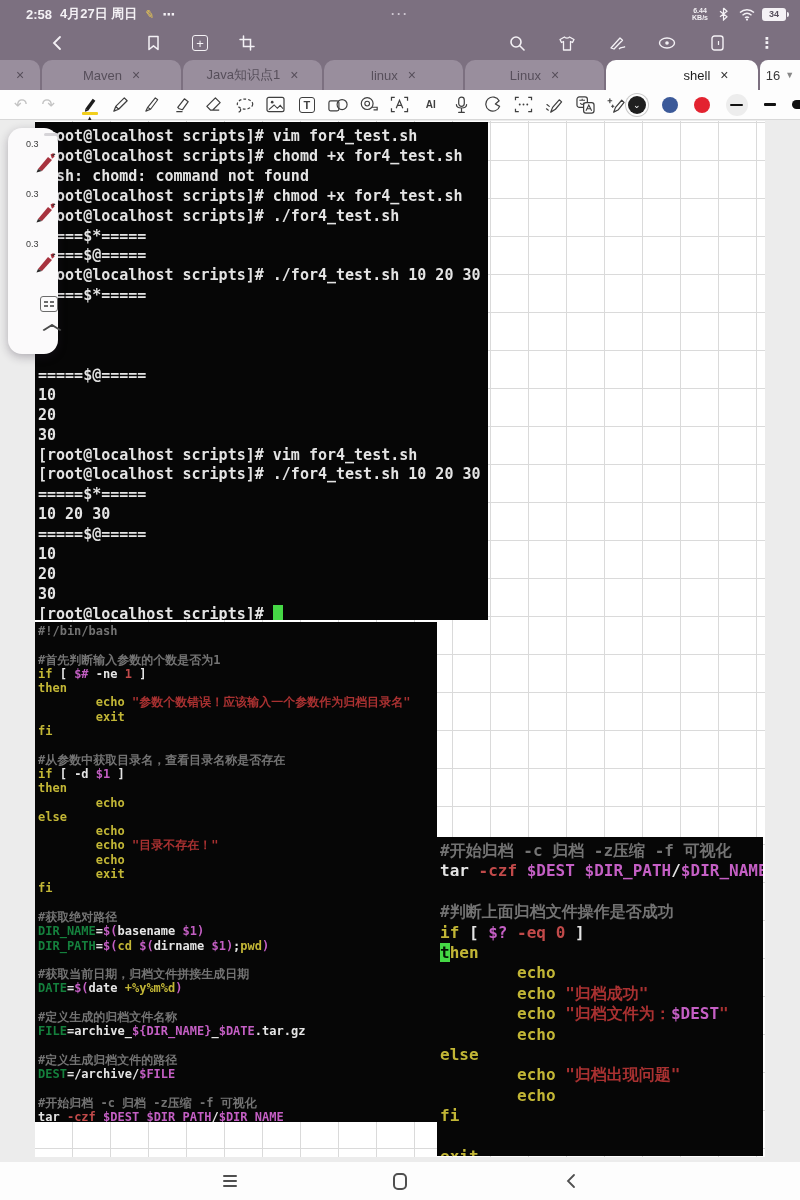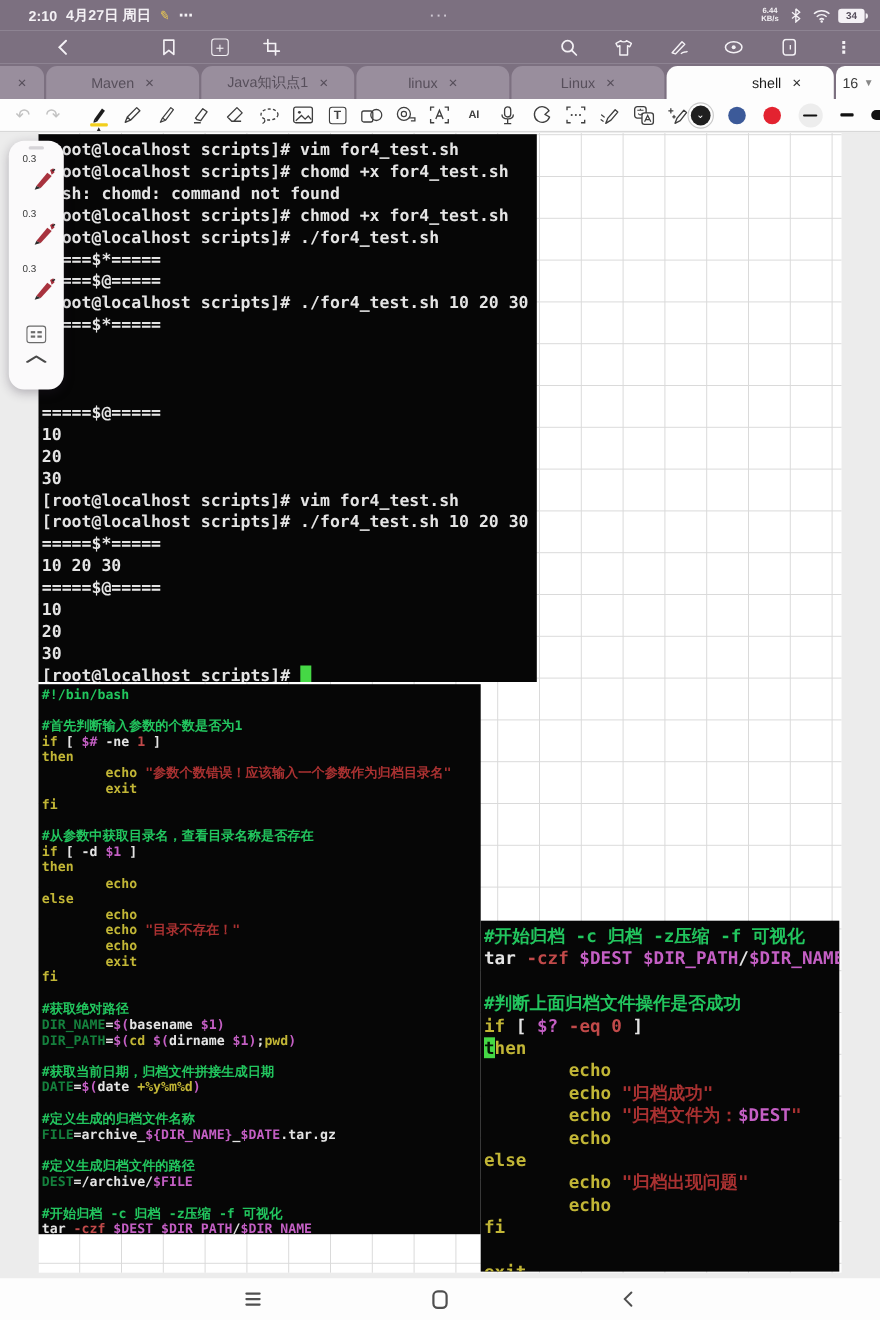--- a/index.html
+++ b/index.html
@@ -73,32 +73,32 @@
     background-size:38px 38px; background-position:-1px 1px; }
 
   .codeblock { position:absolute; background:#060606; overflow:hidden;
     font-family:"DejaVu Sans Mono","Liberation Mono",monospace; font-weight:600; white-space:pre; }
   .ln { min-height:1em; }
   #terminal1 { left:35px; top:1px; width:453px; height:498px; font-size:15px; line-height:19.9px; padding:5px 0 0 3px; }
   #script-left { left:35px; top:501px; width:402px; height:500px; font-size:12px; line-height:14.3px; padding:2px 0 0 3px; }
   #script-right { left:437px; top:716px; width:326px; height:319px; font-size:16px; line-height:20.4px; padding:4px 0 0 3px; }
 
   .tk-p { color:#e4e4e4; }
-  .tk-c { color:#22c55e; }
+  .tk-c { color:#737373; }
   .tk-k { color:#c2b636; }
   .tk-s { color:#a93131; }
   .tk-v { color:#c45fc4; }
   .tk-n { color:#c14a4a; }
   .tk-i { color:#15803d; }
   .tk-cur { background:#45d845; color:#45d845; display:inline-block; width:0.65em; }
   .tk-curch { background:#45d845; color:#041204; }
 
   
   .pen-panel { position:absolute; left:8px; top:7px; width:50px; height:226px; background:#fbfafb;
-    border-radius:14px; box-shadow:0 3px 10px rgba(40,30,50,.30); display:flex; flex-direction:column; align-items:center; padding-top:5px; }
+    border-radius:14px; box-shadow:0 3px 10px rgba(40,30,50,.30); display:flex; flex-direction:column; align-items:flex-end; padding-top:5px; }
   .pp-handle { width:14px; height:3px; background:#d6d4d8; border-radius:2px; margin-bottom:2px; }
   .pen-item { width:100%; height:50px; display:flex; flex-direction:column; padding:1px 0 0 7px; }
   .pen-size { font-size:9px; color:#3a3a3a; }
   .pen-item svg { margin:1px 0 0 6px; }
   .pp-more { margin-top:8px; width:18px; height:16px; border:1.4px solid #6b6b6b; border-radius:3px;
     display:flex; align-items:center; justify-content:center; }
   .pp-more .md { display:grid; grid-template-columns:4px 4px; gap:2px; }
   .pp-more .md span { height:2px; background:#6b6b6b; }
   .pp-collapse { margin-top:9px; color:#4a4a4a; font-size:11px; font-weight:bold; transform:scaleX(1.6); }
 
@@ -110,21 +110,21 @@
   .menu-lines { display:flex; flex-direction:column; gap:3px; }
   .menu-lines span { width:14px; height:2px; background:#4f4f4f; border-radius:1px; }
 </style>
 </head>
 <body>
 
 <div class="screen">
 
   <div class="statusbar">
     <div class="sb-left">
-      <span>2:10</span>
+      <span>2:58</span>
       <span>4月27日 周日</span>
       <span class="sb-pen">✎</span>
       <span>⋯</span>
     </div>
     <div class="sb-center">···</div>
     <div class="sb-right">
       <span class="net-speed">
         <span>6.44</span>
         <span>KB/s</span>
       </span>

